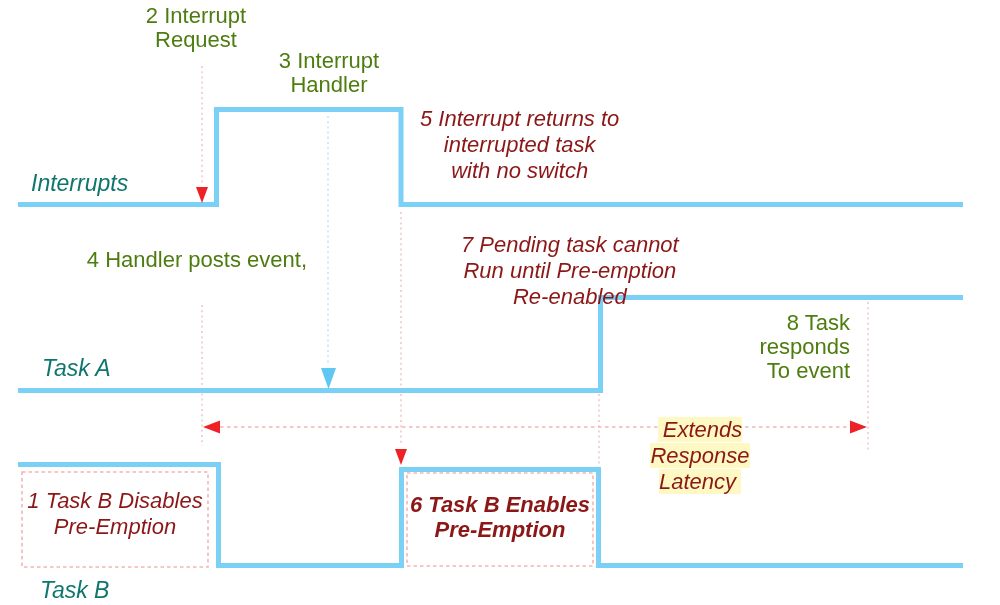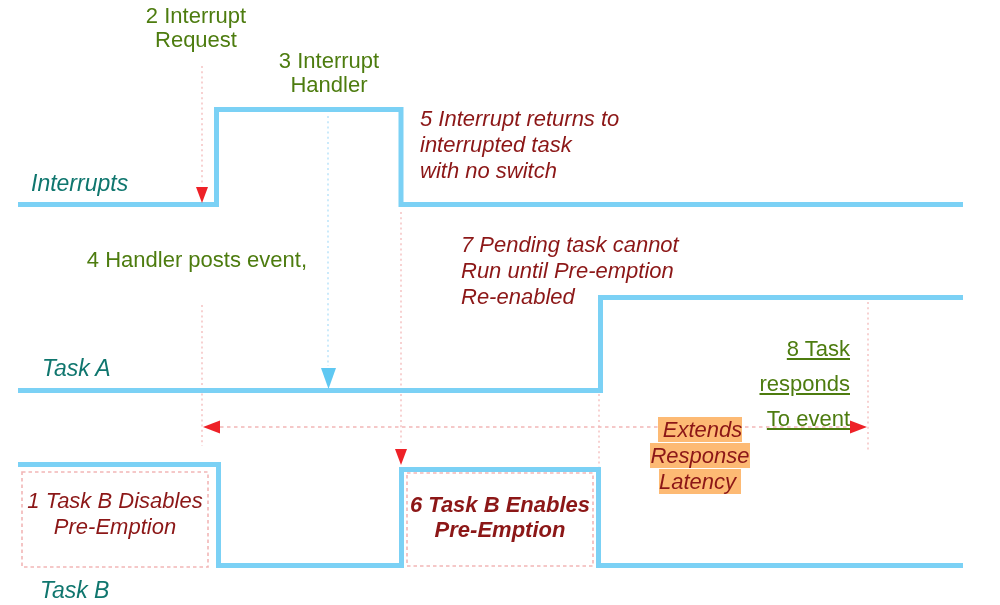--- a/index.html
+++ b/index.html
@@ -16,39 +16,40 @@
   .gray {
     color: #4d7c0f;
     font-size: 22px;
     line-height: 24px;
   }
   .red {
     color: #8c1717;
     font-style: italic;
     font-size: 22px;
     line-height: 24px;
+    text-align: center;
   }
   .siglabel {
     color: #0f766e;
     font-style: italic;
     font-size: 23px;
     line-height: 26px;
   }
   .center { text-align: center; }
   .right  { text-align: right; margin-top: 23px; }
 
   .ann2 { left: 96px;  top: 4px;   width: 200px; }
   .ann3 { left: 229px; top: 49px;  width: 200px; text-align: center; }
   .ann4g{ left: 27px;  top: 225px; width: 280px; }
   .ann4r{ left: 27px;  top: 250px; width: 280px; line-height: 24px; }
   .ann5 { left: 420px; top: 106px; line-height: 26px; }
   .ann7 { left: 461px; top: 232px; line-height: 26px; }
-  .ann8 { left: 650px; top: 308px; width: 200px; line-height: 35px; text-decoration: underline; }
+  .ann8 { left: 650px; top: 288px; width: 200px; line-height: 24px; }
   .extends { left: 600px; top: 391px; width: 200px; line-height: 26px; }
-  .extends span { background: #fdba74; padding: 0 5px; }
+  .extends span { background: #fef9c3; padding: 0 5px; }
   .lbl-interrupts { left: 31px; top: 170px; }
   .lbl-taska { left: 42px; top: 355px; }
   .lbl-taskb { left: 40px; top: 577px; }
   .box1txt { left: 22px;  top: 488px; width: 186px; line-height: 26px; }
   .box2txt { left: 407px; top: 492px; width: 186px; line-height: 25px; font-weight: bold; }
 </style>
 </head>
 <body>
 
 <div class="canvas">

